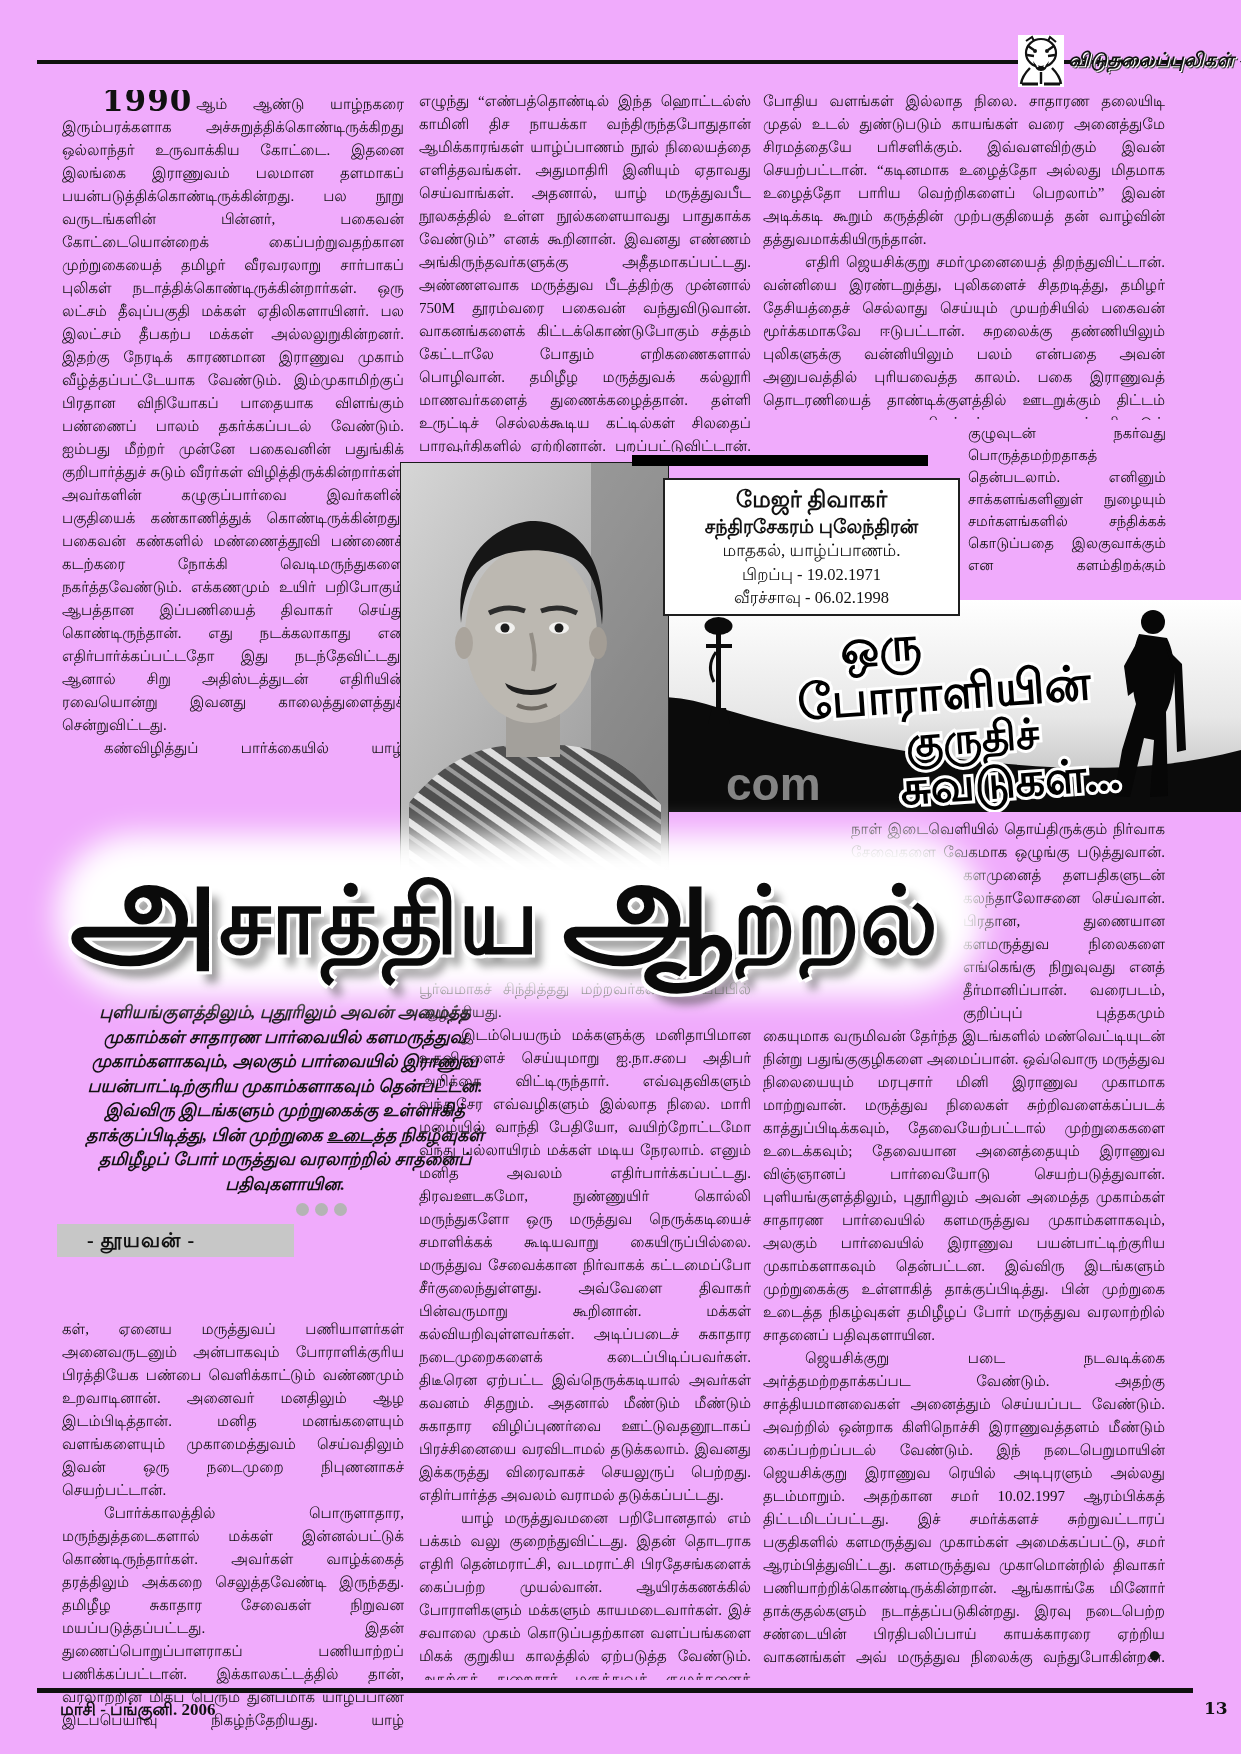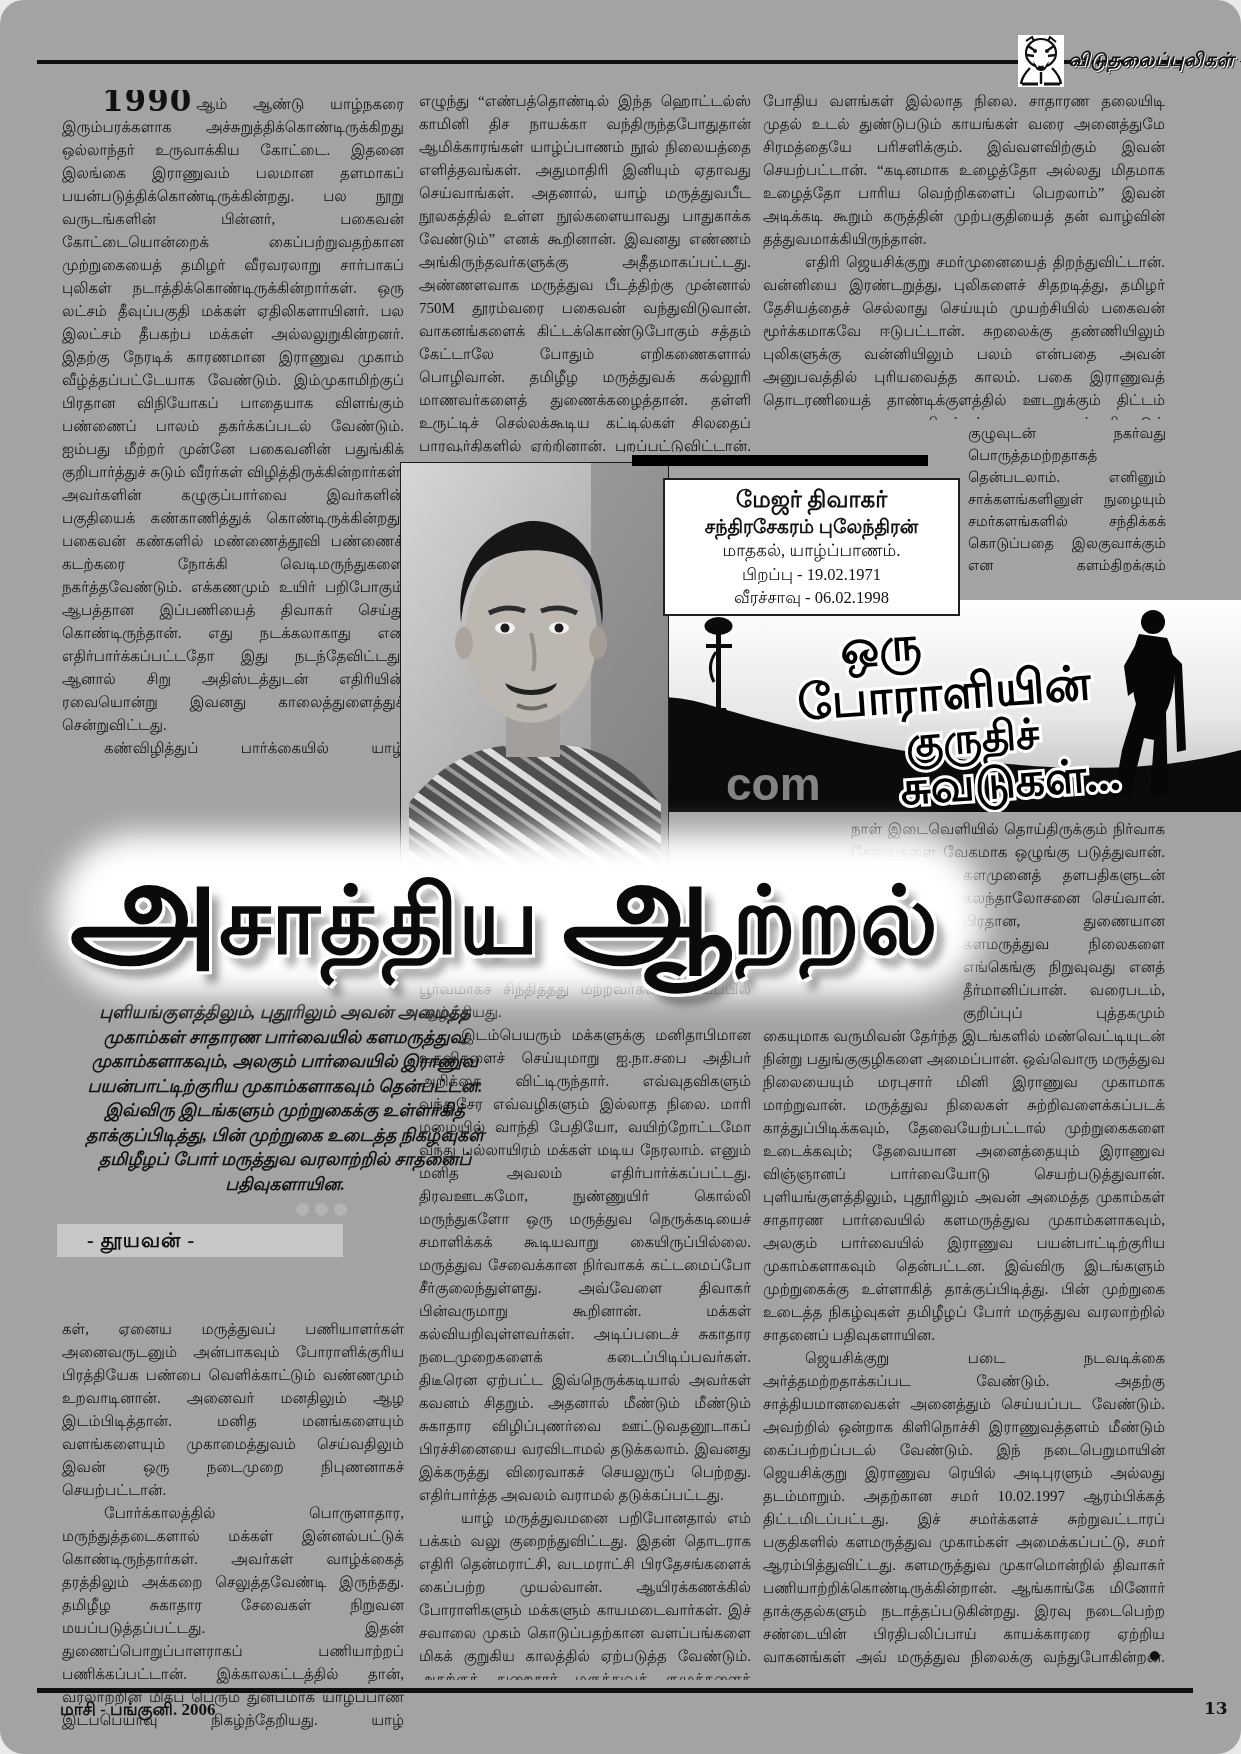--- a/index.html
+++ b/index.html
@@ -1,17 +1,17 @@
 <!DOCTYPE html>
 <html><head>
 <meta charset="utf-8">
 <style>
   html,body{margin:0;padding:0;background:#e9e9e9;}
-  .page{position:relative;width:1241px;height:1754px;background:#a3a3a3;overflow:hidden;
-        font-family:"Liberation Serif","DejaVu Serif",serif;color:#111;border-radius:24px;}
+  .page{position:relative;width:1241px;height:1754px;background:#f0abfc;overflow:hidden;
+        font-family:"Liberation Serif","DejaVu Serif",serif;color:#111;}
   
   .rule{position:absolute;background:#101010;}
   .masthead{position:absolute;left:1018px;top:32px;width:200px;height:58px;display:flex;align-items:center;z-index:3;}
   .masthead .logo{width:46px;height:52px;background:#fff;flex:0 0 auto;}
   .masthead .label{font-weight:bold;font-style:italic;font-size:19px;letter-spacing:.5px;
         text-shadow:1px 1px 0 #fff,2px 2px 0 #444;white-space:nowrap;margin-left:4px;}
   .masthead .dash{font-weight:bold;margin-left:6px;}
   
   .col{position:absolute;font-size:15px;line-height:23px;text-align:justify;overflow:hidden;z-index:2;}
   .col p{margin:0;}
@@ -33,24 +33,24 @@
   
   .headline{position:absolute;left:70px;top:828px;width:905px;height:170px;z-index:6;white-space:nowrap;}
   .headline::before{content:"";position:absolute;left:-14px;right:-10px;top:6px;bottom:2px;background:#fff;
         border-radius:80px;filter:blur(15px);}
   .headline .hl{position:relative;font-weight:bold;color:#0b0b0b;font-size:94px;line-height:160px;
         text-shadow:-3px -3px 0 #fff,3px -3px 0 #fff,-3px 3px 0 #fff,3px 3px 0 #fff,9px 11px 9px rgba(0,0,0,.42);}
   .headline .big{font-size:134px;}
   
   .pullquote{position:absolute;left:70px;top:1000px;width:430px;height:194px;z-index:2;
         font-weight:bold;font-style:italic;font-size:17.5px;line-height:24.5px;text-align:center;overflow:hidden;}
-  .pullquote .ul{}
+  .pullquote .ul{text-decoration:underline;}
   .dots{position:absolute;left:296px;top:1202px;z-index:2;}
   .dots span{display:inline-block;width:13px;height:13px;border-radius:50%;background:#b4b4b4;margin-right:6px;}
-  .authorbar{position:absolute;left:57px;top:1224px;width:286px;height:33px;background:#c7c7c7;z-index:2;
+  .authorbar{position:absolute;left:57px;top:1224px;width:237px;height:33px;background:#c7c7c7;z-index:2;
         font-weight:bold;font-size:20px;line-height:33px;padding-left:30px;box-sizing:border-box;letter-spacing:1px;}
   
   .wrapA{float:left;width:88px;height:50px;}
   .wrapB{float:left;clear:left;width:200px;height:152px;}
   .endmark{position:absolute;left:1148px;top:1642px;font-size:22px;z-index:2;}
   
   .footer-date{position:absolute;left:60px;top:1700px;font-weight:bold;font-size:17px;z-index:2;text-align:right;}
   .footer-page{position:absolute;left:1204px;top:1698px;font-weight:bold;font-size:17px;z-index:2;
         font-family:"DejaVu Serif","Liberation Serif",serif;}
 </style>

